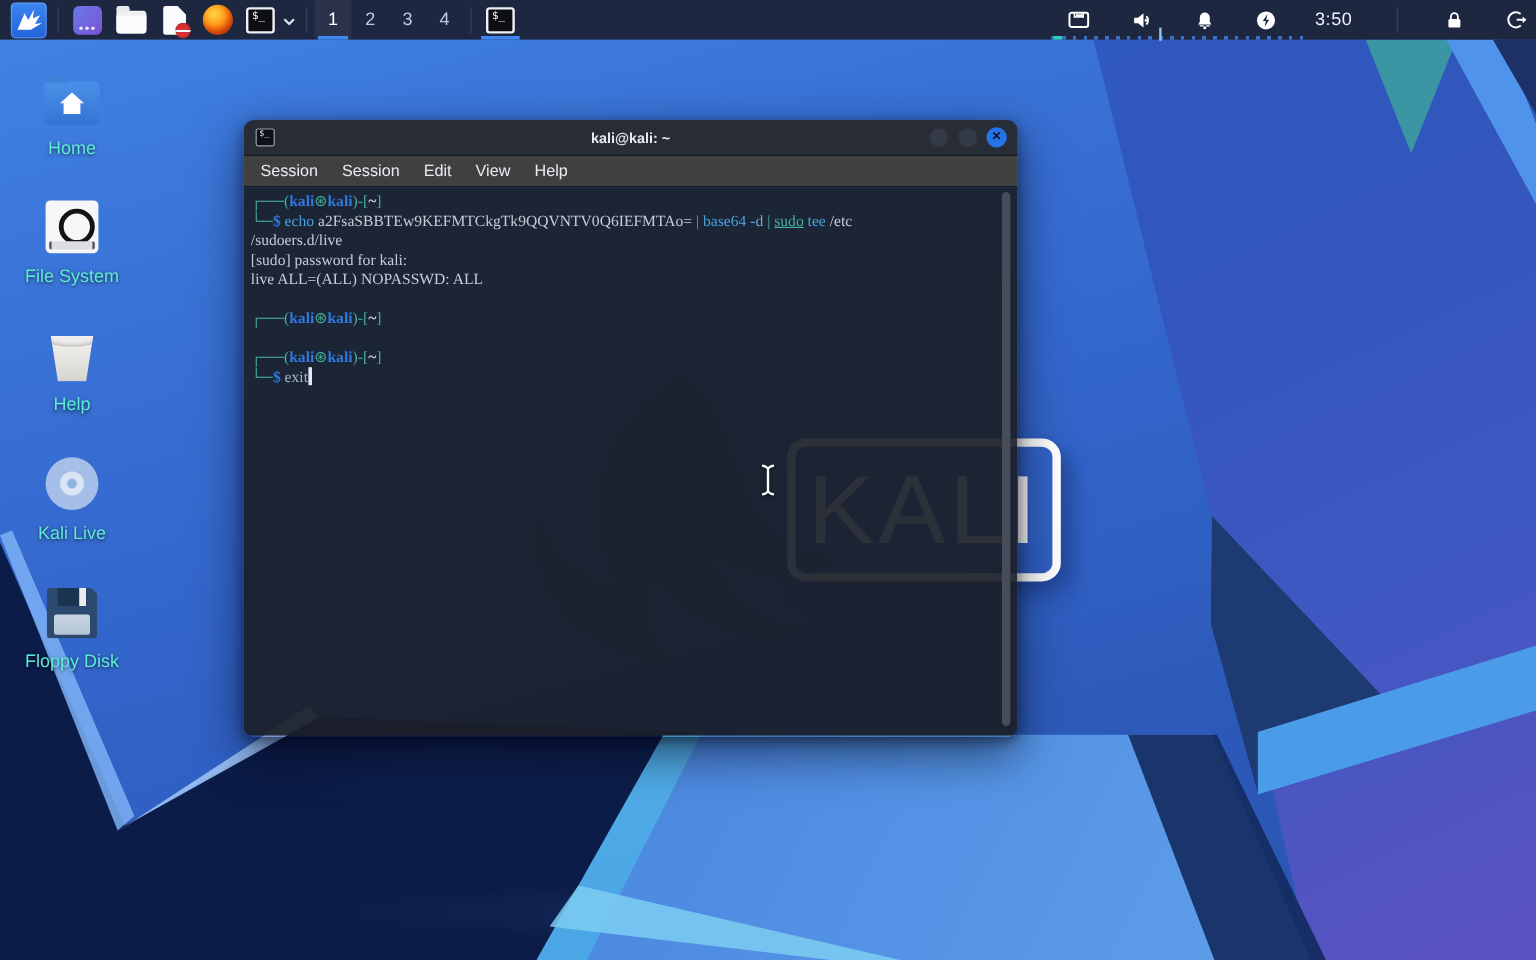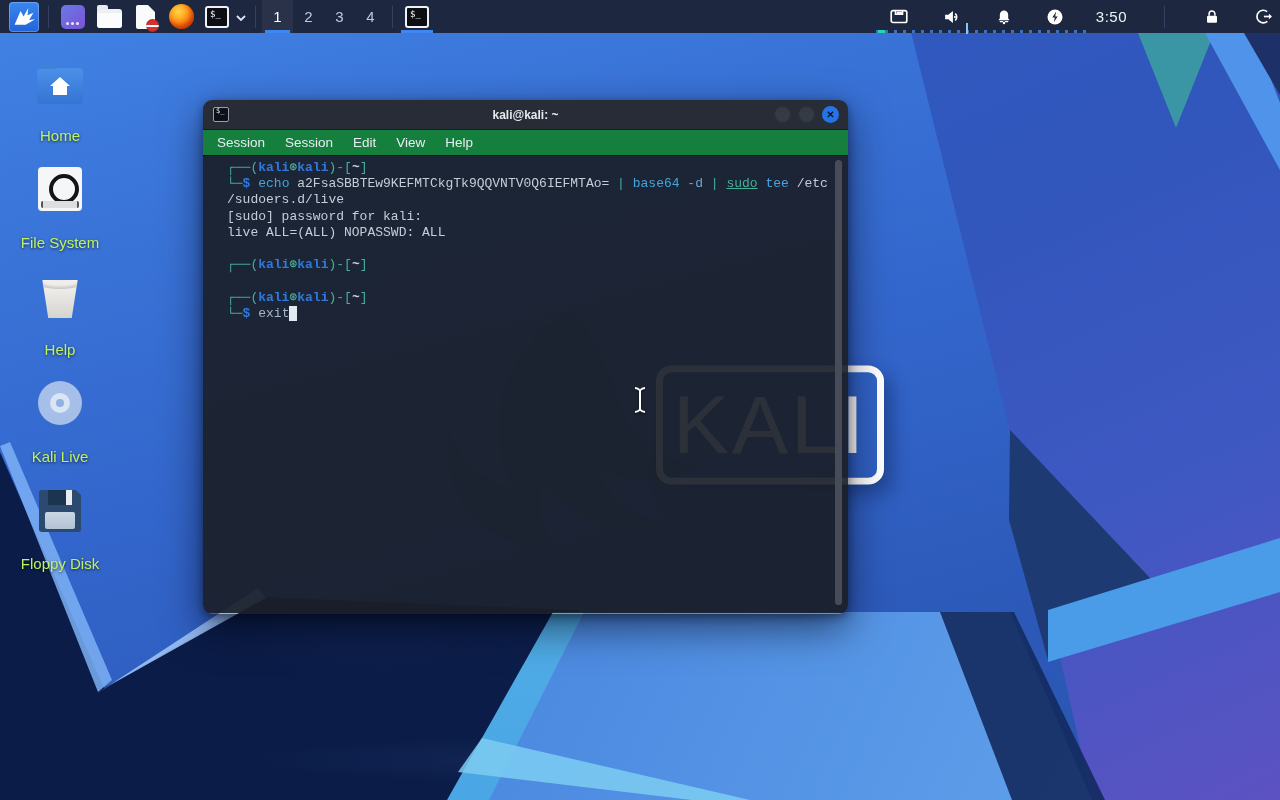--- a/index.html
+++ b/index.html
@@ -73,21 +73,21 @@
   .clock{font-size:15px;color:#eef2f8;letter-spacing:.5px;}
   .genmon{position:absolute;left:876px;top:30px;width:214px;height:3px;z-index:11;
     background:repeating-linear-gradient(90deg,#3f78d4 0 3px,transparent 3px 9px);opacity:.9;}
   .genmon-teal{position:absolute;left:878px;top:30px;width:7px;height:3px;background:#2bd3b5;z-index:12;}
   .genmon-tick{position:absolute;left:966px;top:23px;width:2px;height:11px;background:#8fc4f0;z-index:12;}
 
   
   .desk-icons{position:absolute;left:5px;top:48px;width:110px;z-index:3;}
   .desk-item{height:107px;display:flex;flex-direction:column;align-items:center;}
   .desk-item .art{height:56px;display:flex;align-items:flex-end;justify-content:center;}
-  .desk-item .lbl{margin-top:23px;font-size:15px;color:#bef264;text-shadow:0 1px 3px rgba(0,0,0,.65);}
+  .desk-item .lbl{margin-top:11px;font-size:15px;color:#5eead4;text-shadow:0 1px 3px rgba(0,0,0,.65);}
 
   .di-home{width:46px;height:36px;border-radius:3px 4px 4px 4px;background:linear-gradient(180deg,#4a90e8,#3474d2);position:relative;}
   .di-home::before{content:"";position:absolute;top:-5px;left:0;width:19px;height:6px;border-radius:3px 3px 0 0;background:#3e80da;}
   .di-home svg{position:absolute;left:11px;top:7px;}
   .di-drive{width:44px;height:44px;border-radius:4px;background:#f5f6f7;position:relative;}
   .di-drive::before{content:"";position:absolute;left:11px;top:7px;width:22px;height:22px;border-radius:50%;border:4px solid #141414;}
   .di-drive::after{content:"";position:absolute;left:3px;bottom:3px;right:3px;height:7px;border-radius:2px;background:#dcdee2;
     box-shadow:inset 28px 0 0 -26px #555,inset -28px 0 0 -26px #555;}
   .di-trash{width:42px;height:38px;background:linear-gradient(180deg,#f4f3f1,#d6d4cf);
     clip-path:polygon(8% 0,92% 0,78% 100%,22% 100%);position:relative;margin-top:6px;}
@@ -109,25 +109,25 @@
   .titlebar{height:30px;background:#272c36;display:flex;align-items:center;justify-content:center;
     position:relative;border-bottom:1px solid #161a22;}
   .title-icon{position:absolute;left:10px;top:7px;width:16px;height:15px;background:#0d1016;
     border:1px solid #9aa0ab;border-radius:2px;color:#dfe4ec;
     font-family:"DejaVu Sans Mono",monospace;font-size:7px;line-height:6px;padding-left:2px;}
   .title-text{font-size:12px;font-weight:bold;color:#e6eaf0;}
   .tb-btns{position:absolute;right:9px;top:6px;display:flex;gap:7px;}
   .tb-btn{width:17px;height:17px;border-radius:50%;background:#353b46;box-shadow:inset 0 0 0 1px #2a2f39;}
   .tb-close{background:#2573e8;box-shadow:none;display:flex;align-items:center;justify-content:center;
     color:#10151f;font-size:10px;font-weight:bold;line-height:1;}
-  .menubar{height:26px;background:#15803d;display:flex;align-items:center;padding-left:4px;
+  .menubar{height:26px;background:#404040;display:flex;align-items:center;padding-left:4px;
     border-bottom:1px solid #14171e;}
   .menu-item{padding:0 10px;font-size:13.5px;color:#e8ecf2;line-height:26px;}
-  .term-body{position:relative;height:457px;background:rgba(26,30,39,.92);padding:4px 18px 4px 24px;
-    font-family:Liberation Mono, monospace;font-size:13px;line-height:16.2px;}
+  .term-body{position:relative;height:457px;background:rgba(26,30,39,.92);padding:4px 18px 4px 6px;
+    font-family:Liberation Serif, serif;font-size:13px;line-height:16.2px;}
   .tl{white-space:pre;height:16.2px;}
   .c-g{color:#46b099;}
   .c-b{color:#3178dd;font-weight:bold;}
   .c-c{color:#47a3dc;}
   .c-u{color:#46b099;text-decoration:underline;}
   .c-w{color:#c4cdd7;}
   .c-w2{color:#a2b6c9;}
   .c-o{color:#6ea6d8;}
   .c-fgb{color:#c8d2dc;font-weight:bold;}
   .c-cur{background:#e2e9f0;color:#1a1e27;}

